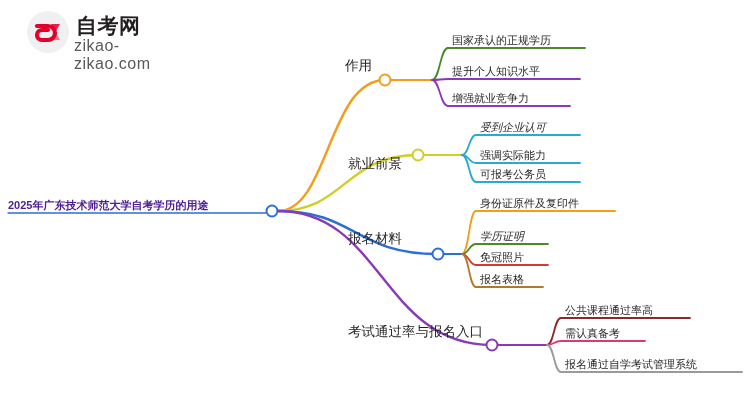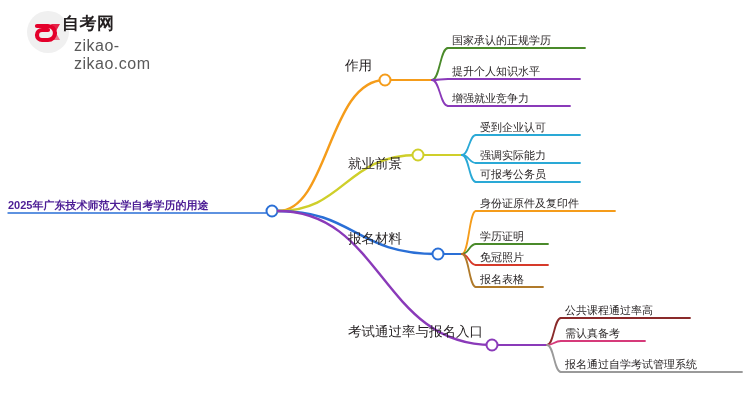--- a/index.html
+++ b/index.html
@@ -29,23 +29,23 @@
   }
   .logo-mark {
     position: absolute;
     left: 0;
     top: 2px;
     width: 44px;
     height: 44px;
   }
   .logo-text {
     position: absolute;
-    left: 36px;
+    left: 50px;
     top: 4px;
-    font-size: 17px;
+    font-size: 21px;
     font-weight: bold;
     color: #231f20;
     letter-spacing: 0.5px;
   }
   .logo-sub {
     position: absolute;
     left: 48px;
     top: 29px;
     font-size: 16px;
     color: #5a5a5a;
@@ -141,26 +141,26 @@
     </svg>
 
   <div class="root-label">2025年广东技术师范大学自考学历的用途</div>
 
   <div id="labels">
       <div class="node lvl1" style="left: 345px; top: 58px;">作用</div>
       <div class="node lvl2" style="left: 452px; top: 33px;">国家承认的正规学历</div>
       <div class="node lvl2" style="left: 452px; top: 64px;">提升个人知识水平</div>
       <div class="node lvl2" style="left: 452px; top: 91px;">增强就业竞争力</div>
       <div class="node lvl1" style="left: 348px; top: 156px;">就业前景</div>
-      <div class="node lvl2" style="left: 480px; top: 120px;">受到企业认可</div>
+      <div class="node lvl2" style="left: 480px; top: 120px; font-style: italic;">受到企业认可</div>
       <div class="node lvl2" style="left: 480px; top: 148px;">强调实际能力</div>
       <div class="node lvl2" style="left: 480px; top: 167px;">可报考公务员</div>
       <div class="node lvl1" style="left: 348px; top: 231px;">报名材料</div>
       <div class="node lvl2" style="left: 480px; top: 196px;">身份证原件及复印件</div>
-      <div class="node lvl2" style="left: 480px; top: 229px;">学历证明</div>
+      <div class="node lvl2" style="left: 480px; top: 229px; font-style: italic;">学历证明</div>
       <div class="node lvl2" style="left: 480px; top: 250px;">免冠照片</div>
       <div class="node lvl2" style="left: 480px; top: 272px;">报名表格</div>
       <div class="node lvl1" style="left: 348px; top: 324px;">考试通过率与报名入口</div>
       <div class="node lvl2" style="left: 565px; top: 303px;">公共课程通过率高</div>
       <div class="node lvl2" style="left: 565px; top: 326px;">需认真备考</div>
       <div class="node lvl2" style="left: 565px; top: 357px;">报名通过自学考试管理系统</div>
     </div>
 
 </div>
 

